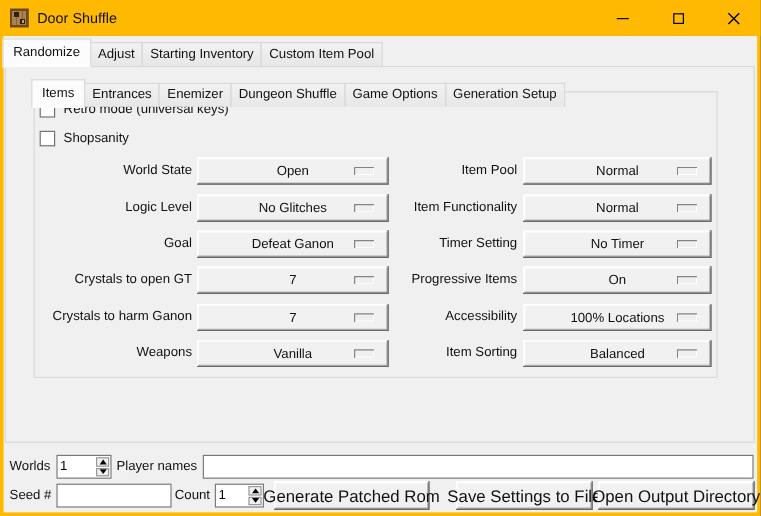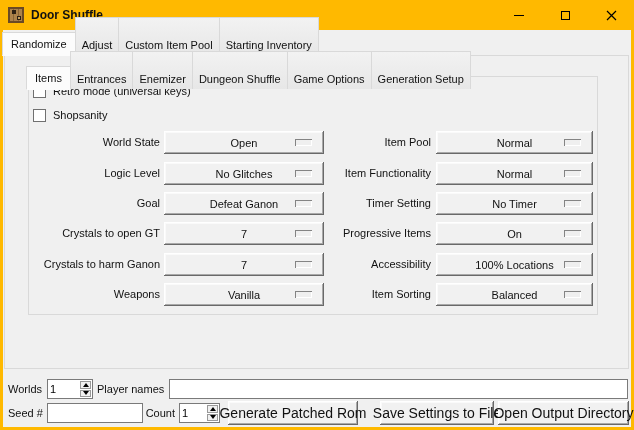--- a/index.html
+++ b/index.html
@@ -2,37 +2,37 @@
 <html><head>
 <meta charset="utf-8">
 <style>
   * { margin:0; padding:0; box-sizing:border-box; font-family:"Liberation Sans","DejaVu Sans",sans-serif; cursor:default; }
   html,body { background:#555; }
   .window {
     position:relative; width:634px; height:430px;
     background:#ffb900; overflow:hidden;
   }
   
-  .titlebar { position:absolute; left:0; top:0; width:634px; height:30px; background:#ffb900;font-weight:bold; }
+  .titlebar { position:absolute; left:0; top:0; width:634px; height:30px; background:#ffb900; }
   .app-icon { position:absolute; left:8px; top:7px; width:16px; height:16px; }
   .title-text { position:absolute; left:31px; top:0; height:30px; line-height:30px; font-size:12px; color:#111; }
   .winbtns { position:absolute; right:0; top:0; height:30px; display:flex; }
   .winbtn { width:46px; height:30px; display:flex; align-items:center; justify-content:center; }
   .glyph-min { width:10px; height:1px; background:#000; }
   .glyph-max { width:9px; height:9px; border:1px solid #000; }
   
   .content { position:absolute; left:3px; top:30px; width:628px; height:397px; background:#f0f0f0; }
   
   .tabstrip { position:absolute; display:flex; align-items:flex-end; height:25px; z-index:5;border-radius:10px; }
   .tabstrip.outer { left:0; top:0; }
   .tabstrip.inner { left:24px; top:21px;margin-top:13px; }
   .tab {
     background:linear-gradient(#f2f2f2,#e7e7e7);
     border:1px solid #d9d9d9; border-bottom:none;
-    padding:21px 6px 4px; font-size:11px; color:#111; margin-left:-1px;
+    padding:3px 6px 4px; font-size:11px; color:#111; margin-left:-1px;
     position:relative;
   }
   .tab.selected {
     background:#fcfcfc; padding:5px 8px 5px; margin-bottom:-1px; z-index:6;
     border-bottom:1px solid #fcfcfc;
   }
   
   .outer-page { position:absolute; left:1px; top:25px; width:625px; height:314px; border:1px solid #d9d9d9; background:#f0f0f0; z-index:1; }
   .inner-page { position:absolute; left:25px; top:46px; width:570px; height:239px; border:1px solid #d9d9d9; background:#f0f0f0; z-index:2; }
   
@@ -101,22 +101,22 @@
           </svg>
       </div>
     </div>
   </div>
 
   <div class="content">
 
     <div class="tabstrip outer">
       <div class="tab selected">Randomize</div>
       <div class="tab">Adjust</div>
+      <div class="tab">Starting Inventory</div>
       <div class="tab">Custom Item Pool</div>
-      <div class="tab">Starting Inventory</div>
     </div>
     <div class="outer-page"></div>
 
     <div class="tabstrip inner">
       <div class="tab selected">Items</div>
       <div class="tab">Entrances</div>
       <div class="tab">Enemizer</div>
       <div class="tab">Dungeon Shuffle</div>
       <div class="tab">Game Options</div>
       <div class="tab">Generation Setup</div>

